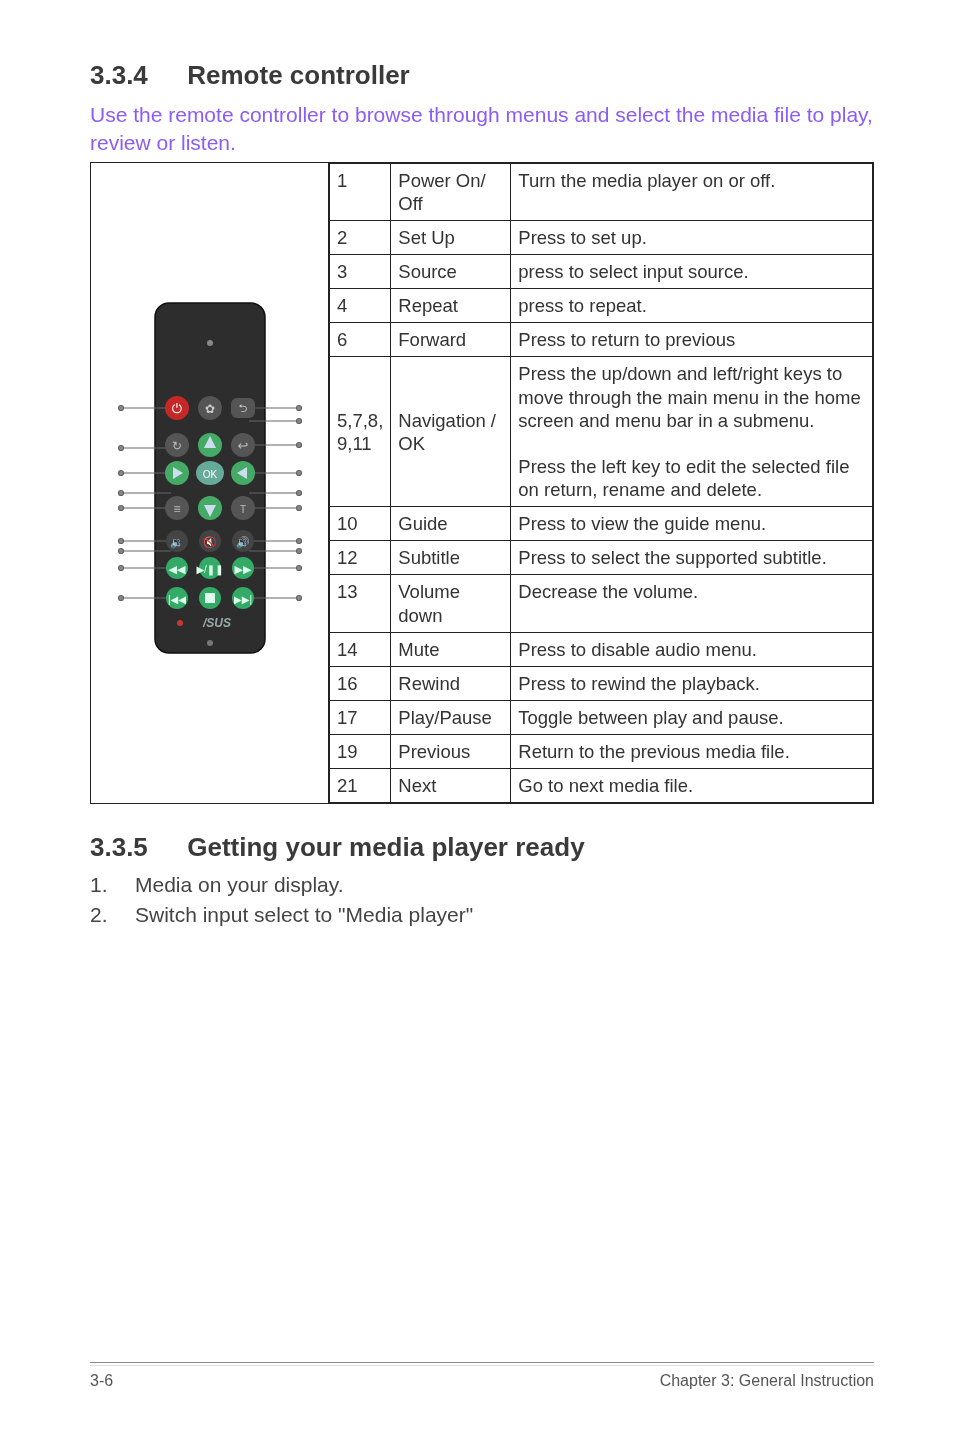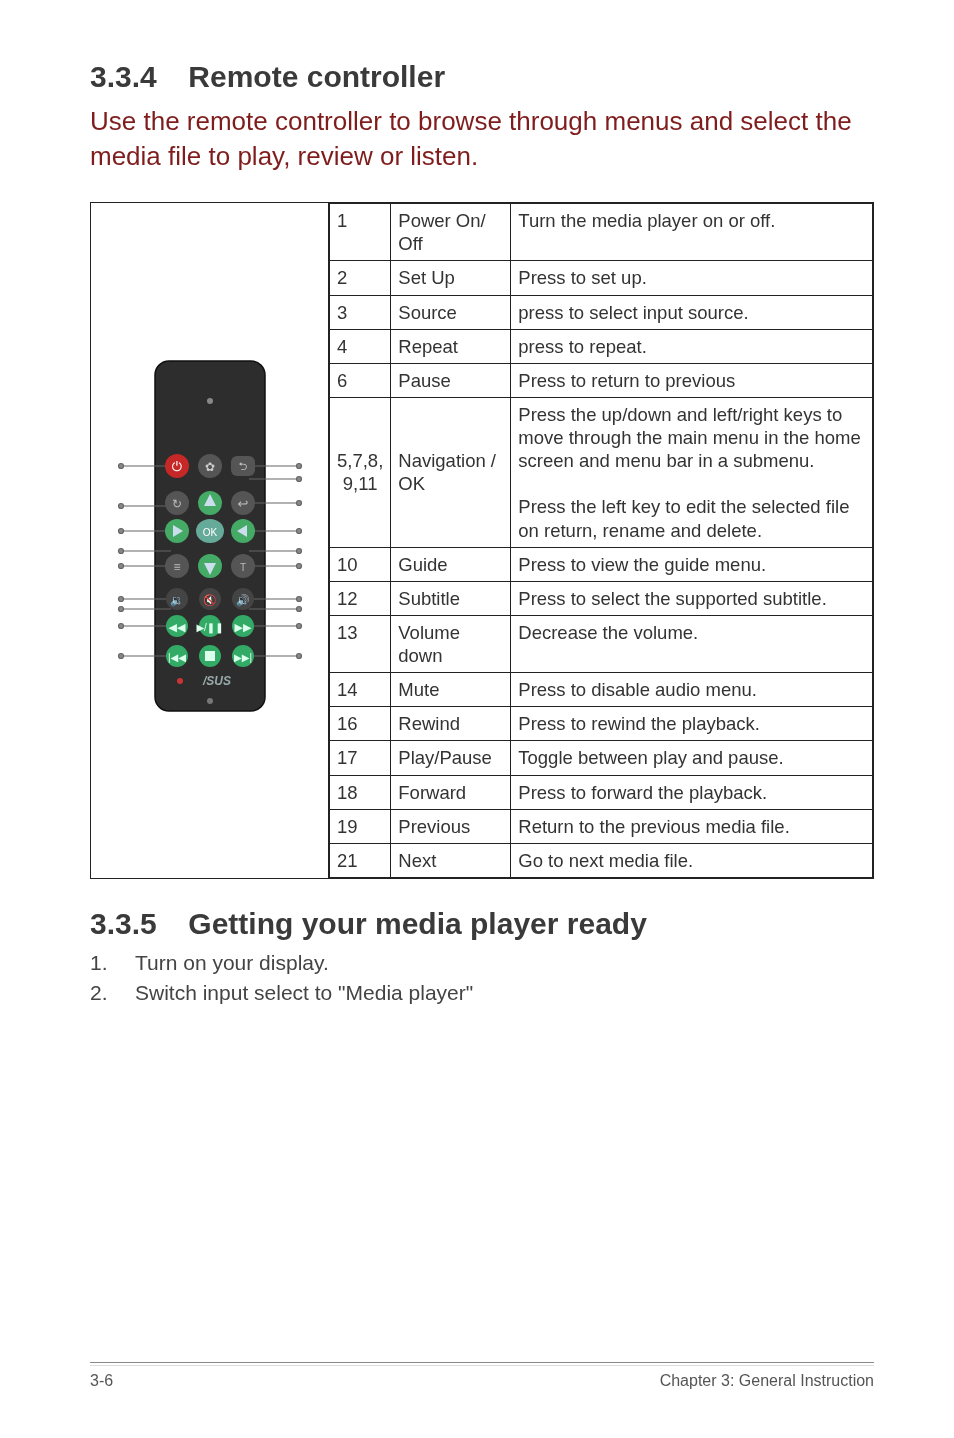--- a/index.html
+++ b/index.html
@@ -1,20 +1,20 @@
 <!DOCTYPE html>
 <html><head>
 <meta charset="utf-8">
 <style>
   * { box-sizing: border-box; margin: 0; padding: 0; }
   html, body { width: 954px; height: 1438px; background: #fff; font-family: Arial, Helvetica, sans-serif; color: #333; }
   .page { padding: 60px 80px 40px 90px; position: relative; height: 100%; }
-  h2 { font-size: 30px; font-weight: bold; color: #3a3a3a; margin-bottom: 10px; }
+  h2 { font-size: 26px; font-weight: bold; color: #3a3a3a; margin-bottom: 10px; }
   .section-num { display: inline-block; width: 90px; }
-  p.intro { font-size: 26px; color: #7f1d1d; line-height: 1.35; margin-bottom: 28px; }
+  p.intro { font-size: 21px; color: #8b5cf6; line-height: 1.35; margin-bottom: 4px; }
   .content-row { display: flex; border: 1.5px solid #222; }
   .remote-col { width: 238px; border-right: 1.5px solid #222; display:flex; align-items:center; justify-content:center; padding: 8px; }
   .remote-svg { width: 210px; }
   table { border-collapse: collapse; width: 100%; font-size: 18.5px; color:#333; }
   td { border: 1.5px solid #222; padding: 5px 7px; vertical-align: top; line-height:1.25; }
   td.num { width: 58px; }
   td.name { width: 120px; }
   .list { margin-top: 10px; }
   .list-item { font-size: 21px; color:#444; margin-bottom: 6px; display:flex; }
   .list-item .n { width: 45px; }
@@ -157,25 +157,25 @@
               <td class="name">Source</td>
               <td>press to select input source.</td>
             </tr>
         <tr>
               <td class="num">4</td>
               <td class="name">Repeat</td>
               <td>press to repeat.</td>
             </tr>
         <tr>
               <td class="num">6</td>
-              <td class="name">Pause</td>
+              <td class="name">Forward</td>
               <td>Press to return to previous</td>
             </tr>
         <tr>
-              <td class="num" style="vertical-align:middle;text-align:center;">5,7,8, 9,11</td>
+              <td class="num" style="vertical-align:middle;">5,7,8, 9,11</td>
               <td class="name" style="vertical-align:middle;margin-left:24px;">Navigation / OK</td>
               <td style="white-space:pre-line;">Press the up/down and left/right keys to move through the main menu in the home screen and menu bar in a submenu.
 
 Press the left key to edit the selected file on return, rename and delete.</td>
             </tr>
         <tr>
               <td class="num">10</td>
               <td class="name">Guide</td>
               <td>Press to view the guide menu.</td>
             </tr>
@@ -196,25 +196,20 @@
             </tr>
         <tr>
               <td class="num">16</td>
               <td class="name">Rewind</td>
               <td>Press to rewind the playback.</td>
             </tr>
         <tr>
               <td class="num">17</td>
               <td class="name">Play/Pause</td>
               <td>Toggle between play and pause.</td>
-            </tr>
-        <tr>
-              <td class="num">18</td>
-              <td class="name">Forward</td>
-              <td>Press to forward the playback.</td>
             </tr>
         <tr>
               <td class="num">19</td>
               <td class="name">Previous</td>
               <td>Return to the previous media file.</td>
             </tr>
         <tr>
               <td class="num">21</td>
               <td class="name">Next</td>
               <td>Go to next media file.</td>
@@ -224,21 +219,21 @@
     </div>
   </div>
 
   <h2 style="margin-top:28px;">
     <span class="section-num">3.3.5</span>
     <span>Getting your media player ready</span>
   </h2>
   <div class="list">
     <div class="list-item">
       <span class="n">1.</span>
-      <span>Turn on your display.</span>
+      <span>Media on your display.</span>
     </div>
     <div class="list-item">
       <span class="n">2.</span>
       <span>Switch input select to "Media player"</span>
     </div>
   </div>
 
   <div class="footer">
     <div class="footer-line"></div>
     <div class="footer-row">

